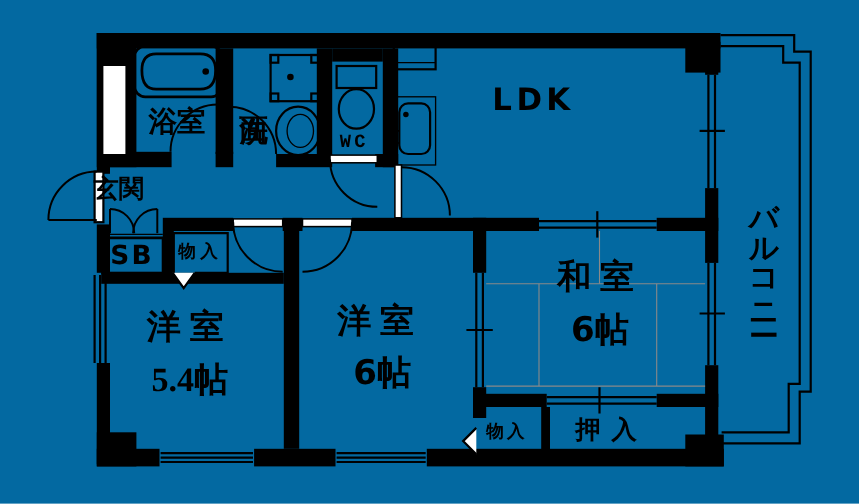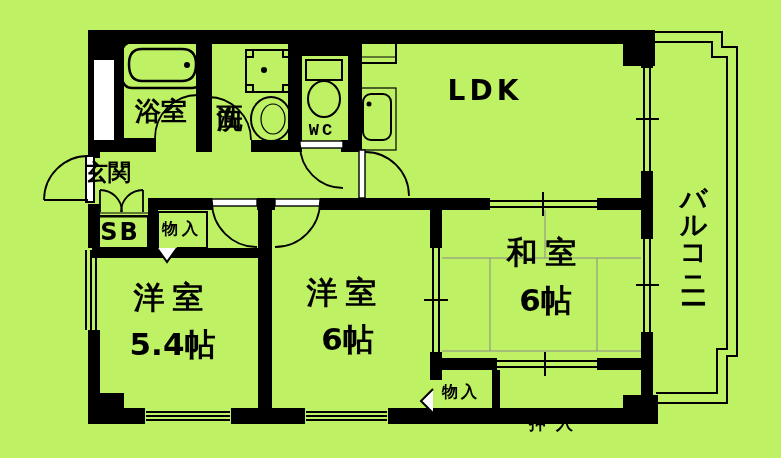--- a/index.html
+++ b/index.html
@@ -1,16 +1,16 @@
 <!DOCTYPE html>
 <html><head>
 <meta charset="utf-8">
 <style>
   html,body{margin:0;padding:0;background:#fff;}
-  .stage{position:relative;width:781px;height:458px;background:#bef264;overflow:hidden;
+  .stage{position:relative;width:781px;height:458px;background:#0369a1;overflow:hidden;
          font-family:"DejaVu Sans","Liberation Sans",sans-serif;}
   .stage svg{position:absolute;left:0;top:0;}
   .lbl{position:absolute;color:#000;font-weight:700;line-height:1;white-space:nowrap;
        display:flex;align-items:center;justify-content:center;}
   .vert{writing-mode:vertical-rl;text-orientation:upright;white-space:normal;}
 </style>
 </head>
 <body>
 
 <div class="stage">
@@ -239,25 +239,25 @@
 
   <div class="lbl vert" style="left:676px;top:128px;width:36px;height:200px;font-size:27px;">バルコニー</div>
 
   <div class="lbl" style="left:82px;top:159px;width:52px;height:26px;font-size:23px;">玄関</div>
 
   <div class="lbl" style="left:96px;top:221px;width:48px;height:22px;font-size:24px;letter-spacing:2px;">SB</div>
 
   <div class="lbl" style="left:160px;top:220px;width:44px;height:18px;font-size:16px;letter-spacing:4px;">物入</div>
 
   <div class="lbl" style="left:110px;top:281px;width:125px;height:33px;font-size:31px;letter-spacing:8px;">洋室</div>
-  <div class="lbl" style="left:105px;top:328px;width:135px;height:33px;font-size:31px;">5.4帖</div>
+  <div class="lbl" style="left:105px;top:328px;width:135px;height:33px;font-size:31px;font-family:Liberation Serif, serif;">5.4帖</div>
 
   <div class="lbl" style="left:283px;top:276px;width:125px;height:33px;font-size:31px;letter-spacing:8px;">洋室</div>
   <div class="lbl" style="left:285px;top:323px;width:125px;height:33px;font-size:31px;">6帖</div>
 
   <div class="lbl" style="left:483px;top:236px;width:125px;height:33px;font-size:31px;letter-spacing:8px;">和室</div>
   <div class="lbl" style="left:483px;top:284px;width:125px;height:33px;font-size:31px;">6帖</div>
 
   <div class="lbl" style="left:438px;top:383px;width:46px;height:18px;font-size:16px;letter-spacing:3px;">物入</div>
 
-  <div class="lbl" style="left:516px;top:379px;width:80px;height:24px;font-size:17px;letter-spacing:10px;margin-top:32px;">押入</div>
+  <div class="lbl" style="left:516px;top:379px;width:80px;height:24px;font-size:23px;letter-spacing:10px;">押入</div>
 
 </div>
 
 </body></html>

